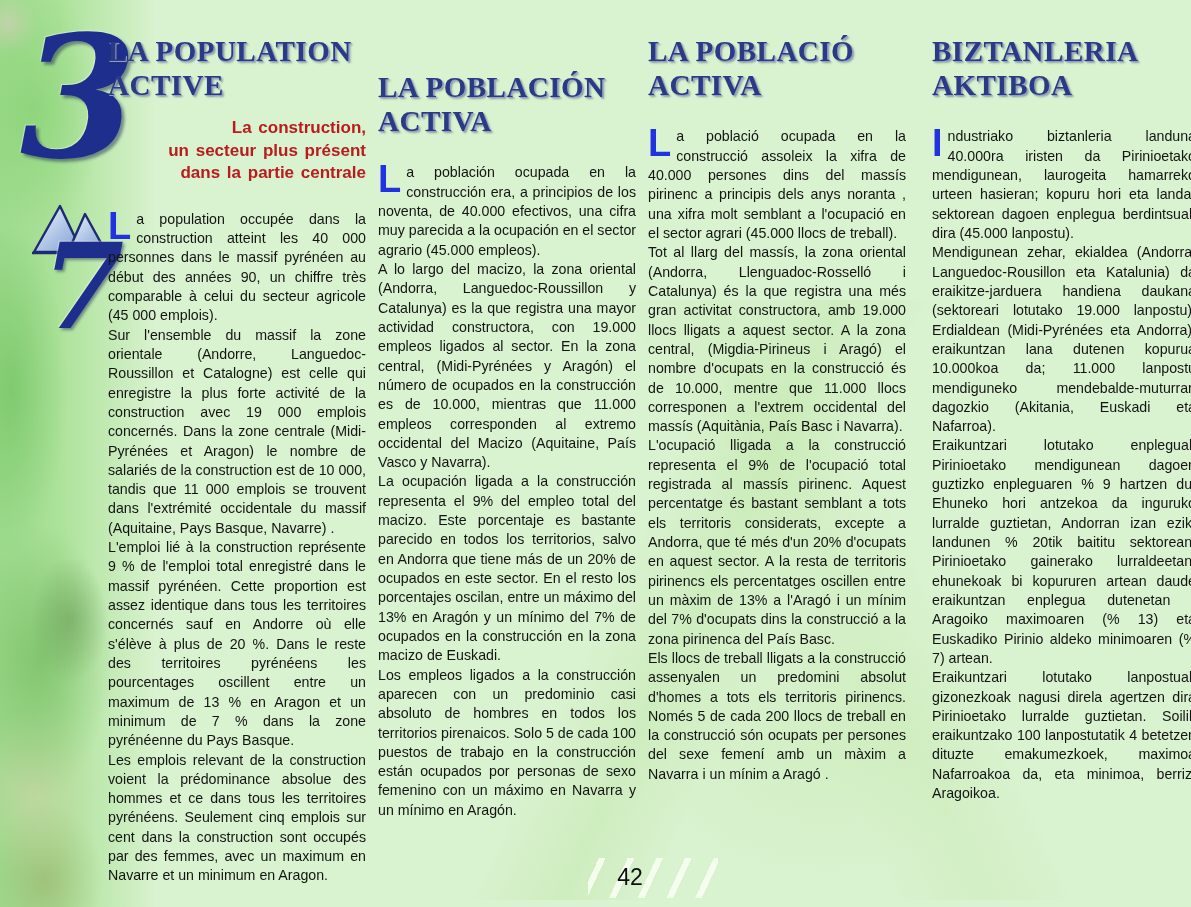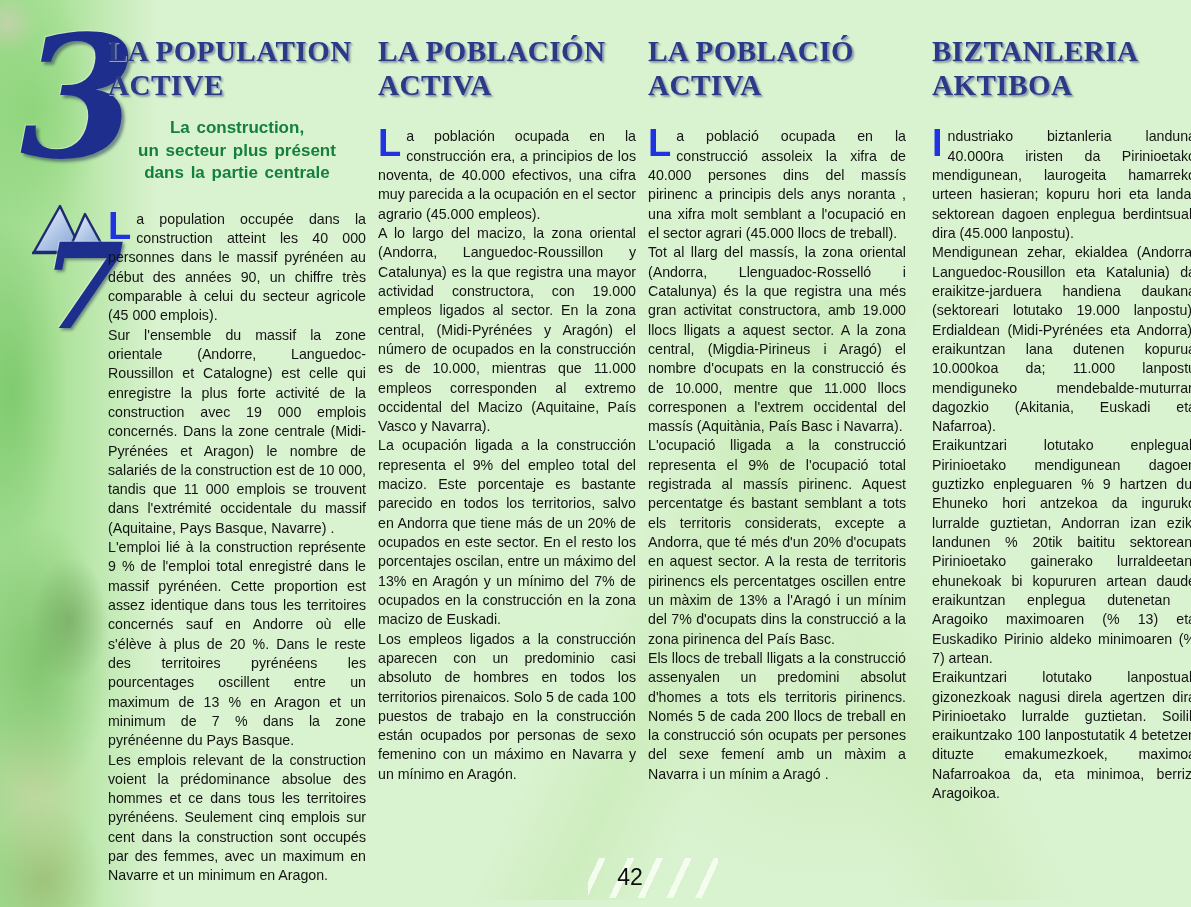--- a/index.html
+++ b/index.html
@@ -43,30 +43,30 @@
   }
   .num7 {
     position:absolute; left:42px; top:228px;
     font-family:"DejaVu Serif", serif; font-style:italic; font-weight:bold;
     font-size:118px; line-height:1; color:#1e2e8c;
     text-shadow:2px 2px 3px rgba(15,25,75,0.45), -1px -1px 0 rgba(255,255,255,0.35);
   }
   .mountain { position:absolute; left:30px; top:200px; width:80px; height:58px; }
   
   .col { position:absolute; top:34px; width:258px; }
-  #col0 { left:108px; } #col1 { left:378px; } #col2 { left:648px; } #col3 { left:932px; width:264px; }
+  #col0 { left:108px; } #col1 { left:378px;margin-top:36px; } #col2 { left:648px; } #col3 { left:932px; width:264px; }
   .col-title {
     margin:0; text-align:left;
     font-family:"Liberation Serif", serif; font-weight:bold;
     font-size:29px; line-height:1.18; color:#2b3a85; letter-spacing:0.5px;
     text-shadow:1px 1px 0 #93a0c6, 2px 2px 2px rgba(40,50,100,0.45);
   }
   .col-subtitle {
-    margin:15px 0 0 0; text-align:center;
-    font-size:17px; font-weight:bold; line-height:1.32; color:#15803d;
+    margin:15px 0 0 0; text-align:right;
+    font-size:17px; font-weight:bold; line-height:1.32; color:#b91c1c;
     word-spacing:2px;
   }
   .col-body {
     margin-top:25px; text-align:justify;
     font-size:14.2px; line-height:1.36; color:#141414;
   }
   .col-body p { margin:0; }
   .dropcap {
     float:left; font-weight:bold; color:#2033e0;
     font-size:38px; line-height:0.76; padding:2px 5px 0 0;

